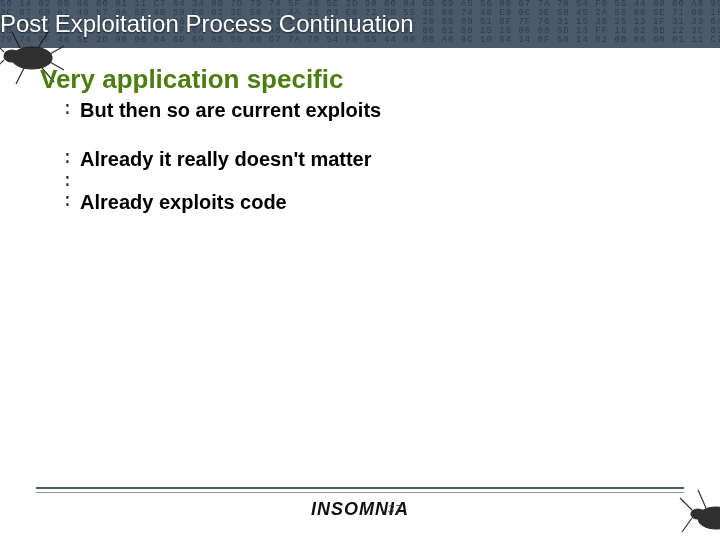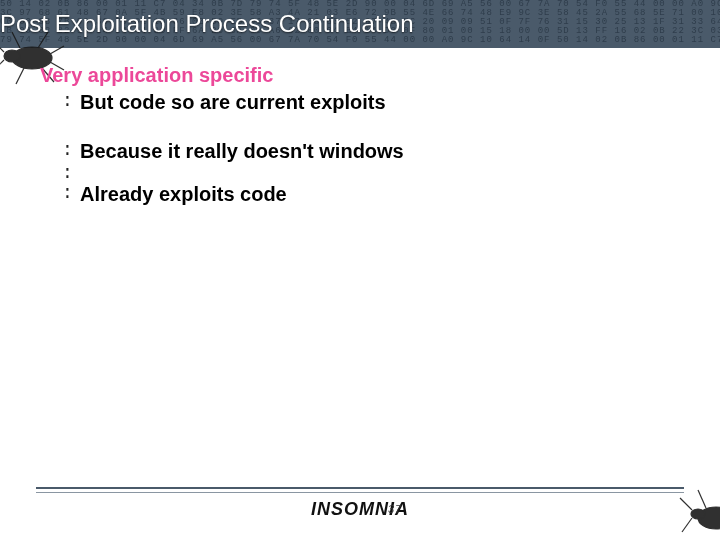--- a/index.html
+++ b/index.html
@@ -44,23 +44,23 @@
   }
   .roach svg { display: block; }
 
   .content {
     position: absolute;
     left: 40px;
     top: 64px;
     right: 40px;
   }
   .pt1 {
-    font-size: 20px;
+    font-size: 26px;
     font-weight: 700;
-    color: #ec4899;
+    color: #4d7c0f;
     margin-bottom: 4px;
   }
   .sub {
     font-size: 20px;
     font-weight: 700;
     color: #000;
     margin-left: 22px;
     display: flex;
     align-items: flex-start;
   }
@@ -130,28 +130,28 @@
         <path d="M60 28 L74 20" fill="none"></path>
         <path d="M60 36 L74 44" fill="none"></path>
       </g>
     </svg>
   </div>
 
   <div class="content">
     <div class="pt1">Very application specific</div>
     <div class="sub">
       <span class="colon">:</span>
-      <span>But code so are current exploits</span>
+      <span>But then so are current exploits</span>
     </div>
 
     <div class="gap"></div>
 
     <div class="sub">
       <span class="colon">:</span>
-      <span>Because it really doesn't windows</span>
+      <span>Already it really doesn't matter</span>
     </div>
     <div class="sub">
       <span class="colon">:</span>
     </div>
     <div class="sub">
       <span class="colon">:</span>
       <span>Already exploits code</span>
     </div>
   </div>
 

